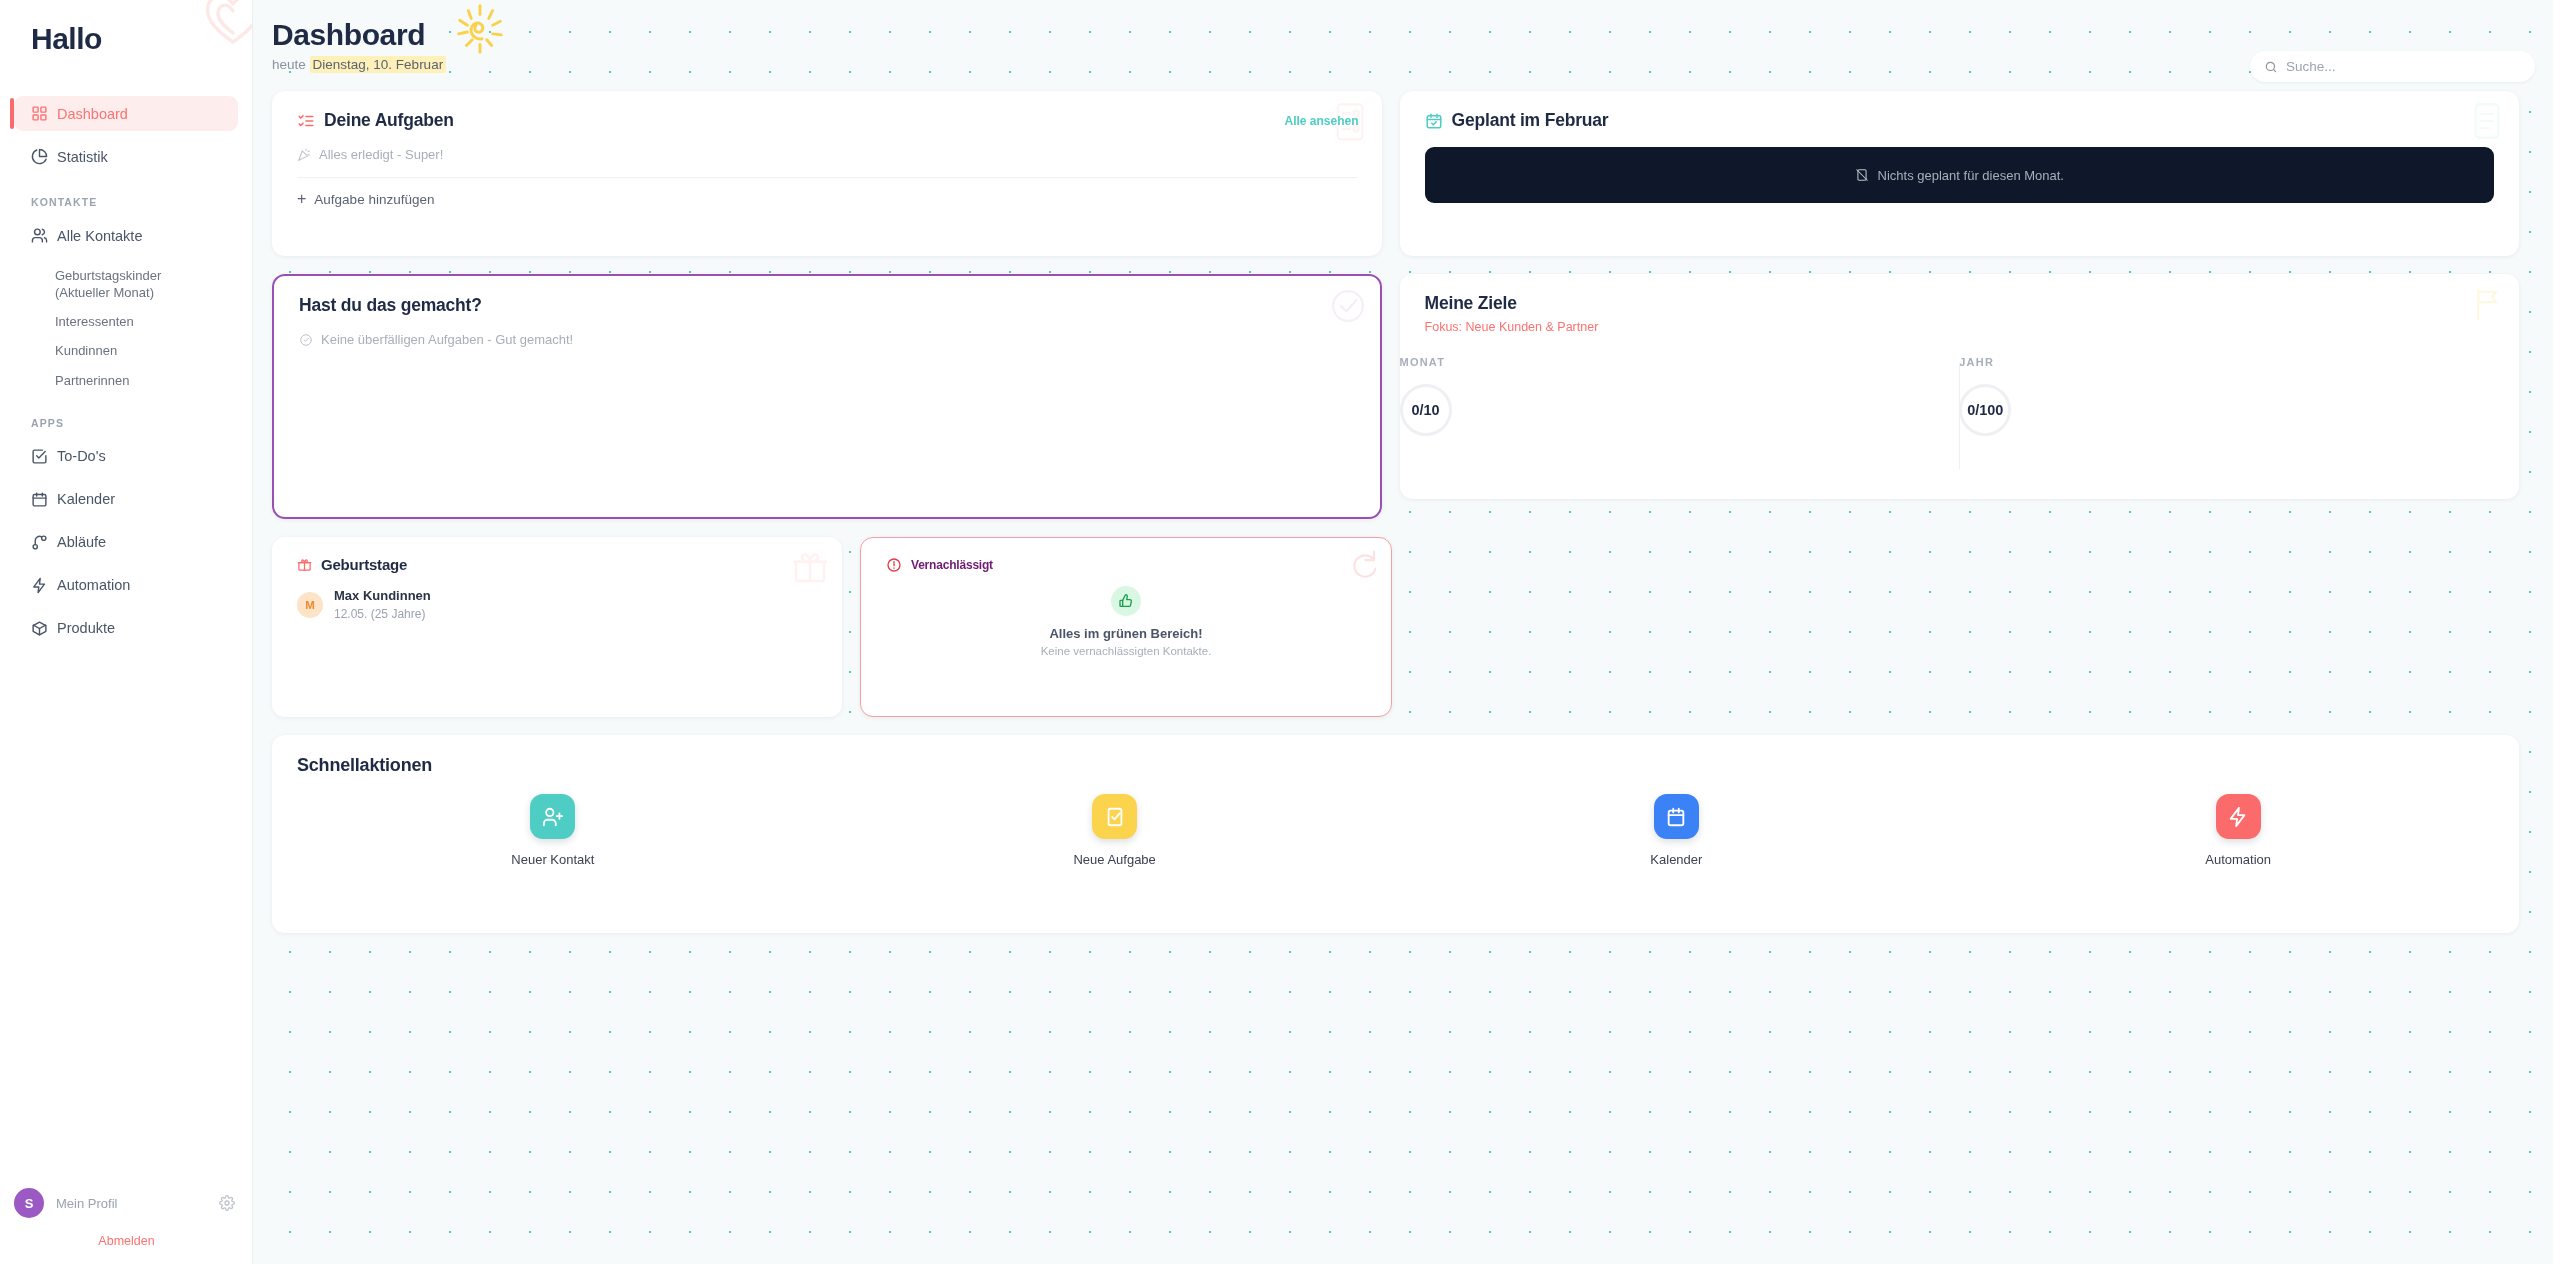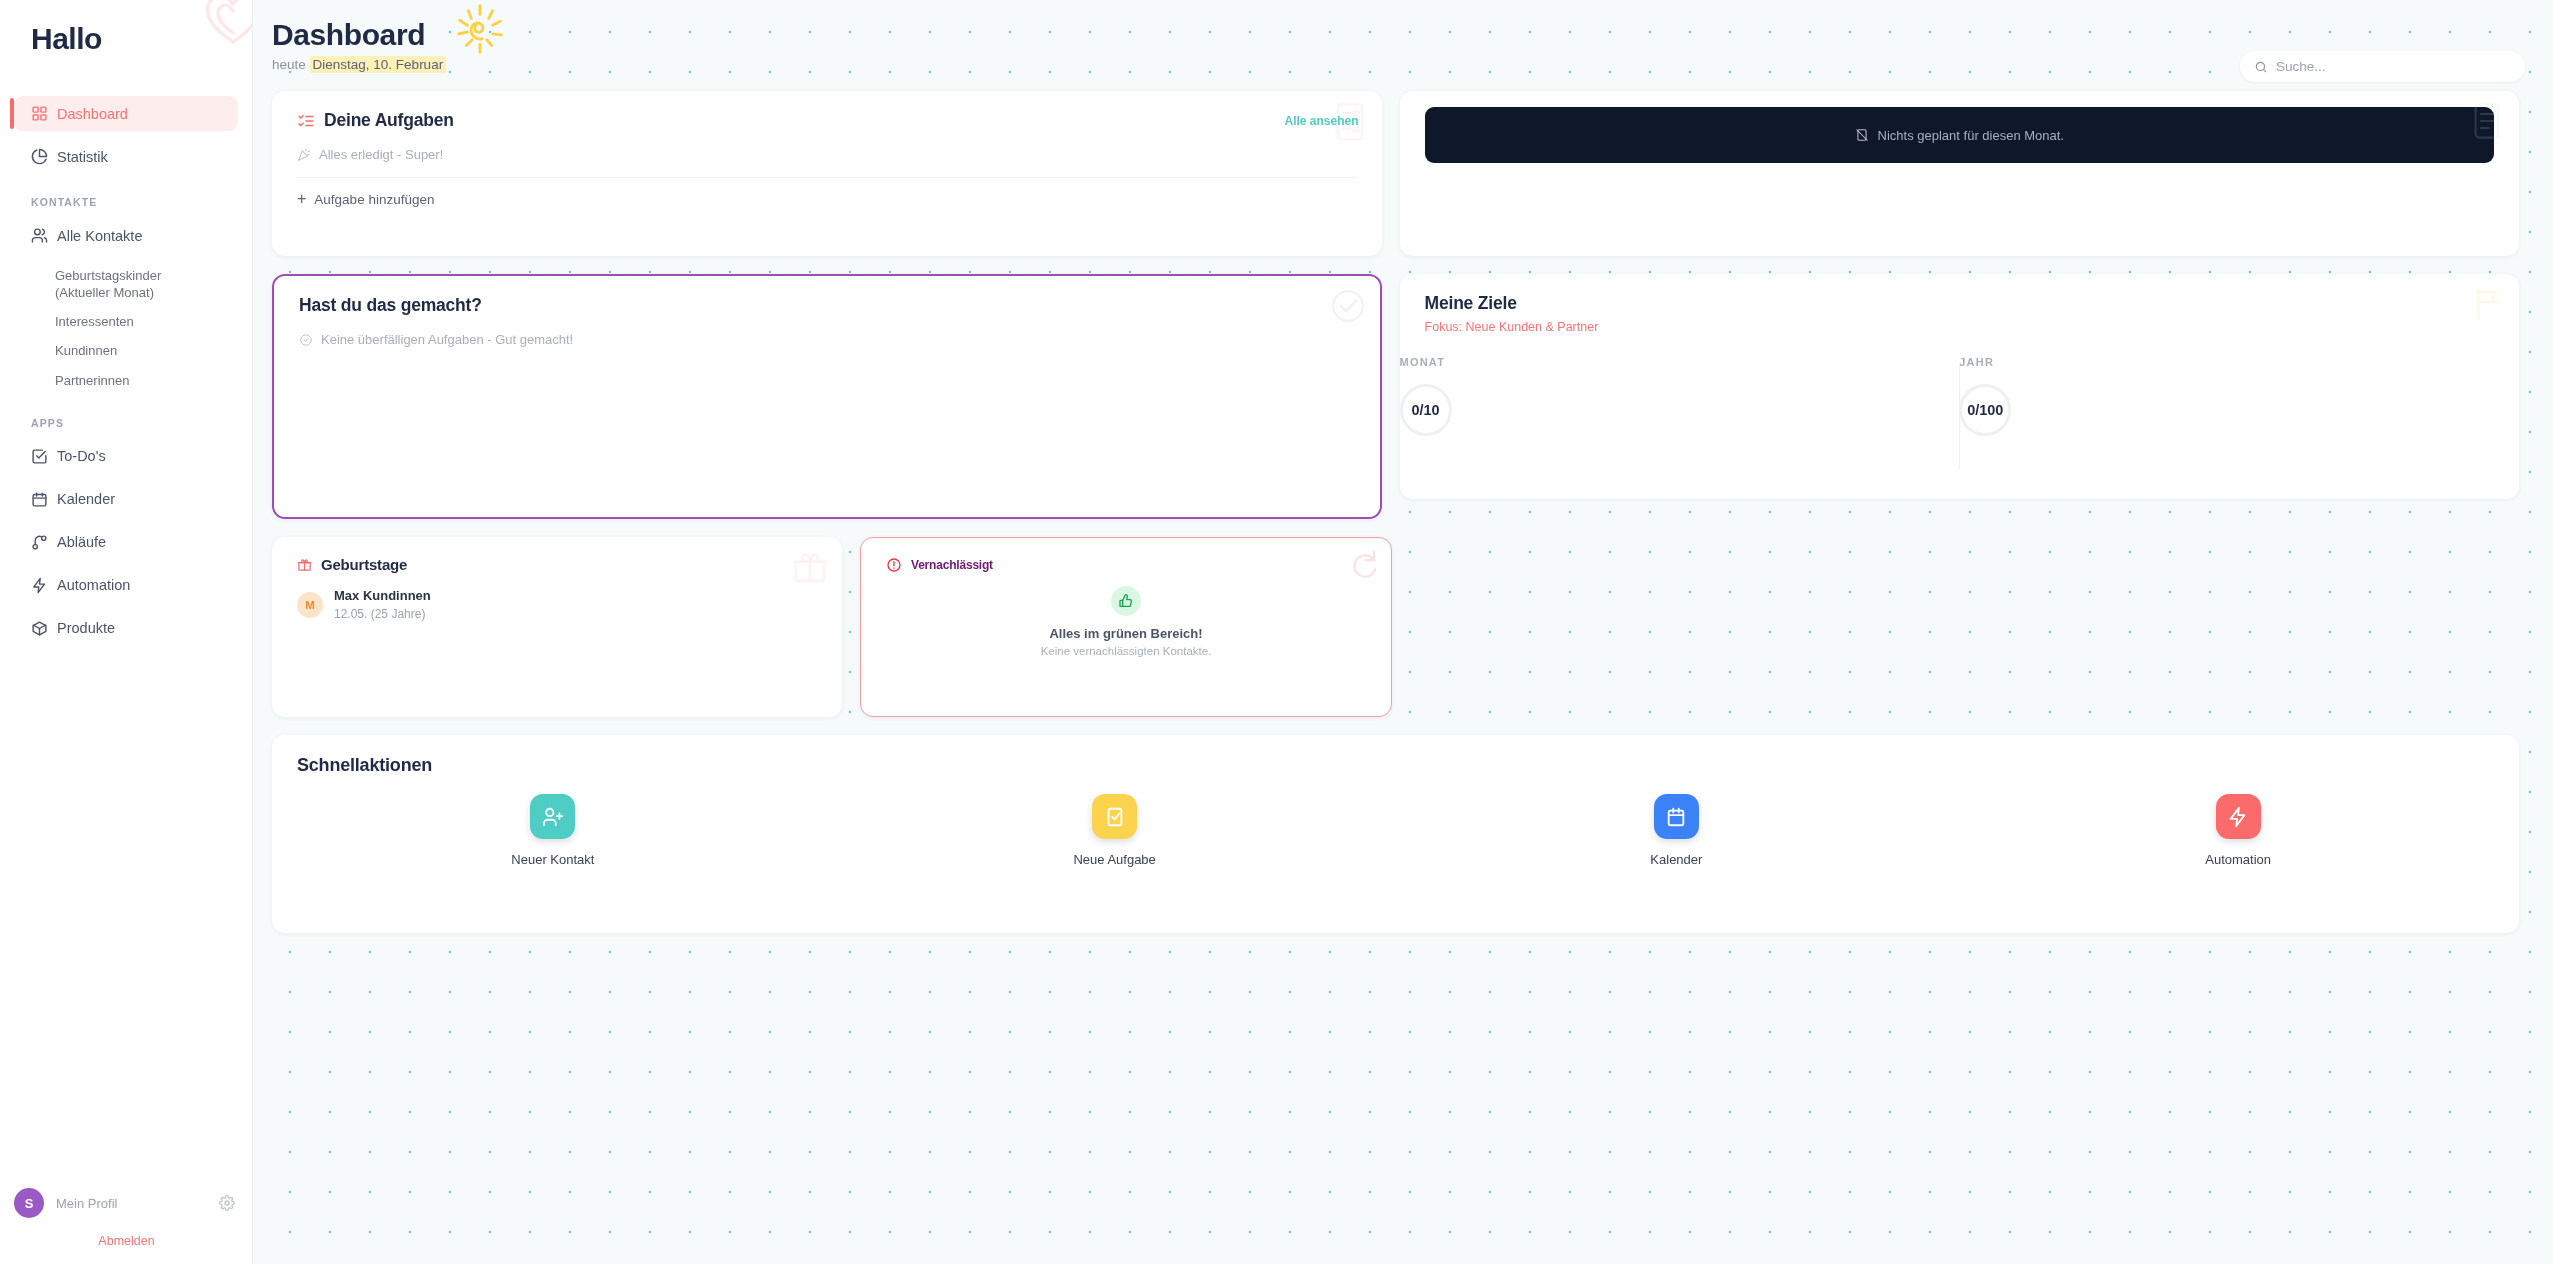--- a/index.html
+++ b/index.html
@@ -91,21 +91,21 @@
   .page-title {
     font-size: 30px; font-weight: 800; color: #1f2a44;
     letter-spacing: -0.4px; display: inline-block;
   }
   .sun-doodle { position: absolute; left: 196px; top: 0px; width: 62px; height: 62px; }
   .page-sub { font-size: 13.5px; color: #8b93a1; margin-top: 5px; }
   .page-sub .hl {
     background: #fdf0b8; color: #5c6370; padding: 1px 3px; border-radius: 2px;
   }
   .searchbox {
-    position: absolute; right: 28px; top: 51px;
+    position: absolute; right: 18px; top: 51px;
     width: 285px; height: 31px; border-radius: 16px;
     background: #ffffff; box-shadow: 0 1px 3px rgba(30,40,60,.07);
     display: flex; align-items: center; gap: 8px; padding: 0 14px;
   }
   .searchbox svg { width: 14px; height: 14px; flex: 0 0 14px; }
   .searchbox input {
     border: 0; outline: 0; background: transparent; flex: 1;
     font-size: 13.5px; color: #4a5568; font-family: inherit;
   }
   .searchbox input::placeholder { color: #9aa3b0; }
@@ -394,20 +394,30 @@
             <span class="plus">+</span>
             <span>Aufgabe hinzufügen</span>
           </div>
         </section>
 
         <section class="card card-planned">
           <svg class="card-deco" viewBox="0 0 48 48" fill="none" stroke="#a9e3e0" stroke-width="2.4" stroke-linecap="round">
             <rect x="11" y="5" width="26" height="38" rx="4"></rect>
               <path d="M17 16h14M17 24h14M17 32h9"></path>
           </svg>
+          <div class="card-title-row">
+            <div class="card-title">
+              <svg class="ticon" viewBox="0 0 24 24" fill="none" stroke="#4ecdc4" stroke-width="2.1" stroke-linecap="round" stroke-linejoin="round">
+                <rect x="3" y="5" width="18" height="16" rx="2"></rect>
+                  <path d="M3 10h18M8 3v4M16 3v4"></path>
+                  <path d="M9 15l2 2 4-4"></path>
+              </svg>
+              <span>Geplant im Februar</span>
+            </div>
+          </div>
           <div class="planned-empty">
             <svg viewBox="0 0 24 24" fill="none" stroke="#bcc3cc" stroke-width="1.8" stroke-linecap="round">
               <rect x="5" y="3" width="14" height="18" rx="2"></rect>
                 <path d="M3 3l18 18"></path>
             </svg>
             <span>Nichts geplant für diesen Monat.</span>
           </div>
         </section>
       </div>
 

